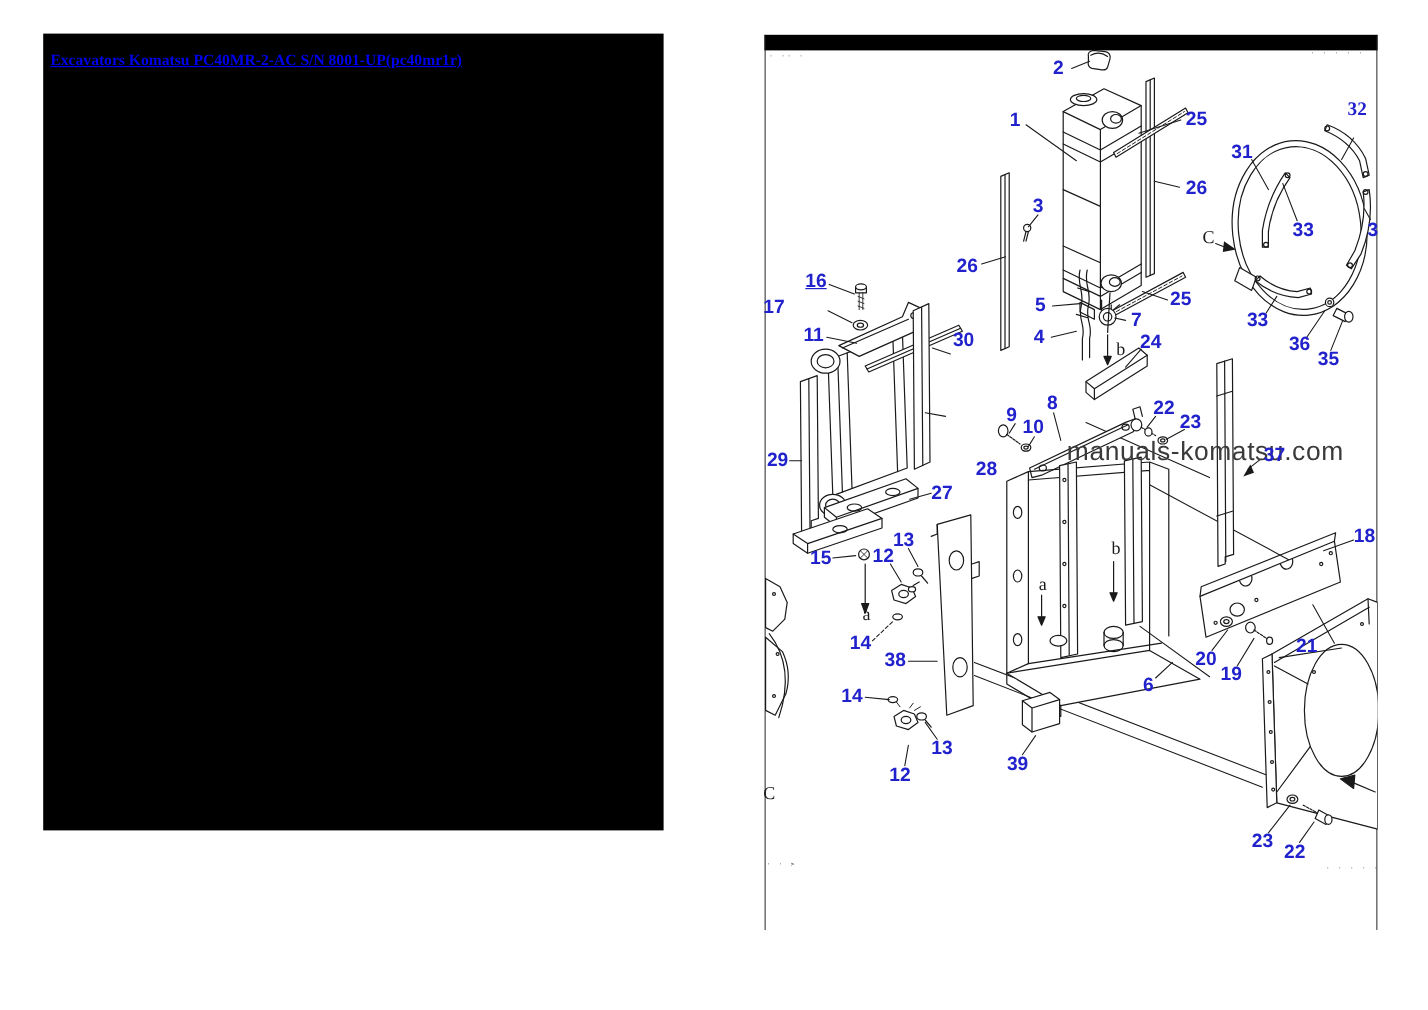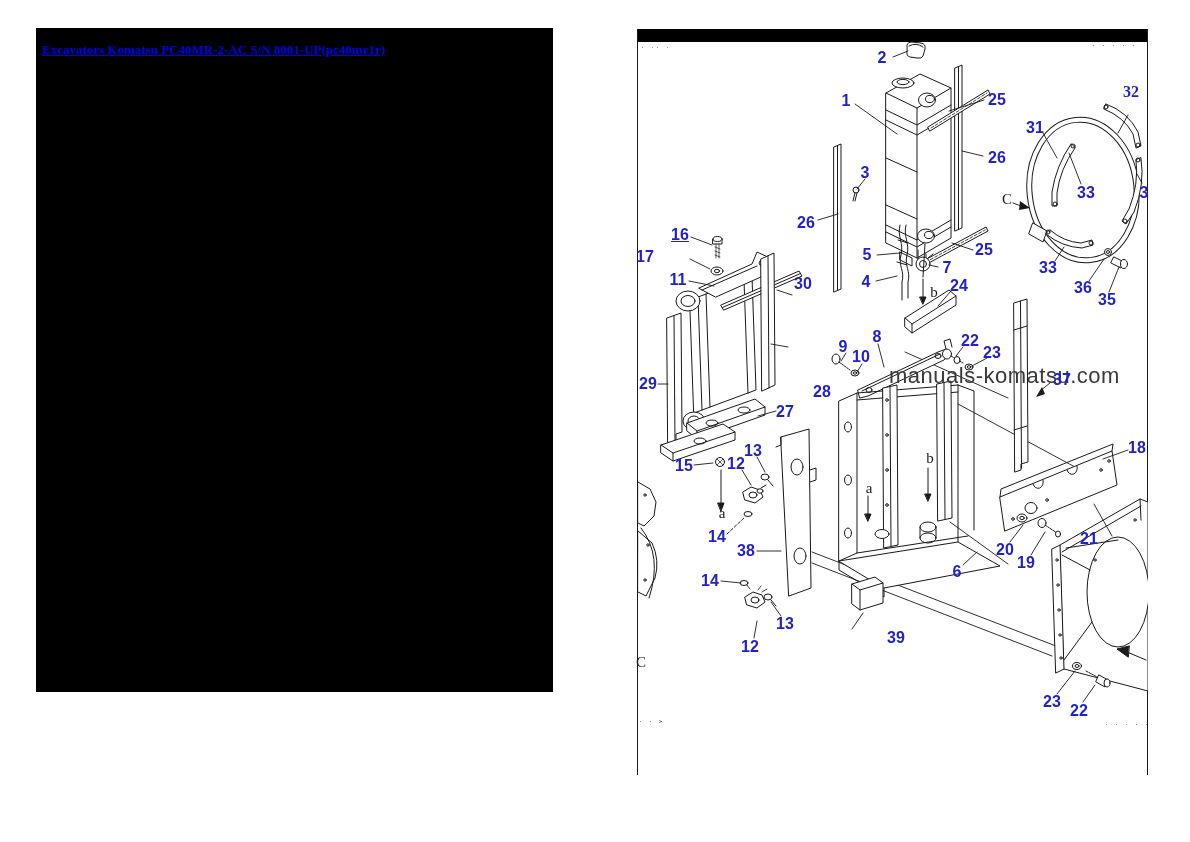--- a/index.html
+++ b/index.html
@@ -382,21 +382,21 @@
     <span class="callout" style="left: 736px; top: 464px;">12</span>
     <span class="callout" style="left: 684px; top: 466px;">15</span>
     <span class="callout" style="left: 1089px; top: 497px; margin-top: 42px;">21</span>
     <span class="callout" style="left: 717px; top: 537px;">14</span>
     <span class="callout" style="left: 1005px; top: 550px;">20</span>
     <span class="callout" style="left: 746px; top: 551px;">38</span>
     <span class="callout" style="left: 1026px; top: 563px;">19</span>
     <span class="callout" style="left: 957px; top: 572px;">6</span>
     <span class="callout" style="left: 710px; top: 581px;">14</span>
     <span class="callout" style="left: 785px; top: 624px;">13</span>
-    <span class="callout" style="left: 848px; top: 638px; margin-left: 48px;">39</span>
+    <span class="callout" style="left: 848px; top: 638px;">39</span>
     <span class="callout" style="left: 750px; top: 647px;">12</span>
     <span class="callout" style="left: 1052px; top: 702px;">23</span>
     <span class="callout" style="left: 1079px; top: 711px;">22</span>
     <span class="viewlabel" style="left: 1007px; top: 199px;">C</span>
     <span class="viewlabel" style="left: 934px; top: 292px;">b</span>
     <span class="viewlabel" style="left: 930px; top: 458px;">b</span>
     <span class="viewlabel" style="left: 869px; top: 488px;">a</span>
     <span class="viewlabel" style="left: 722px; top: 513px;">a</span>
     <span class="viewlabel" style="left: 641px; top: 662px;">C</span>
   </div>

